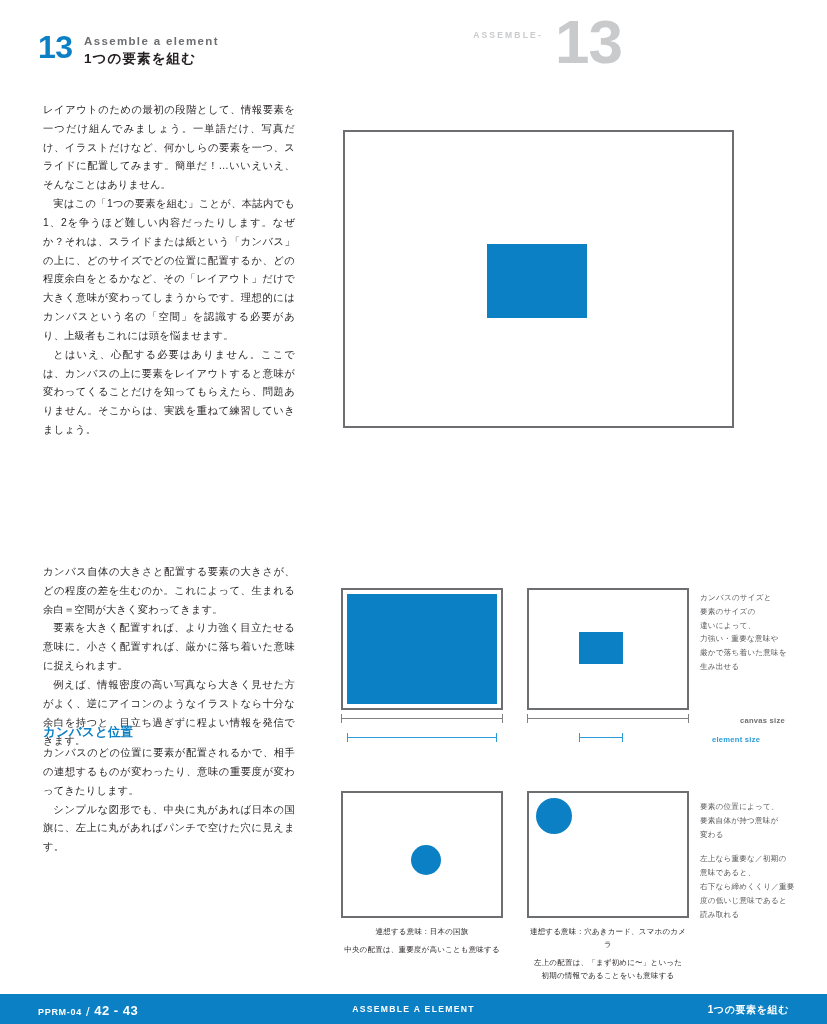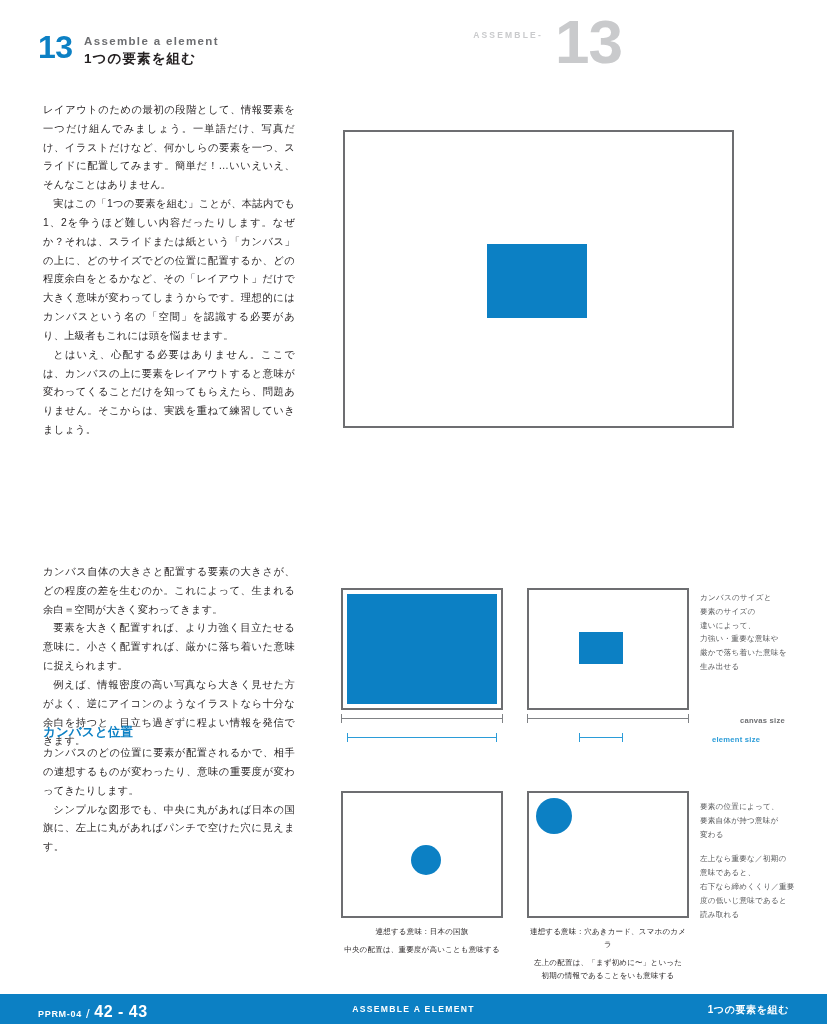--- a/index.html
+++ b/index.html
@@ -209,21 +209,21 @@
     letter-spacing: 0.7px;
     white-space: nowrap;
   }
   .footer-left .slash {
     display: inline-block;
     margin: 0 4px;
     font-weight: normal;
     font-size: 13px;
     vertical-align: -1px;
   }
-  .footer-left .pages { font-size: 16px; letter-spacing: 0.5px; margin-top: 11px; }
+  .footer-left .pages { font-size: 13px; letter-spacing: 0.5px; margin-top: 11px; }
   .footer-center {
     position: absolute;
     left: 0; top: 10px;
     width: 827px;
     text-align: center;
     font-size: 8.6px;
     font-weight: bold;
     letter-spacing: 1.3px;
   }
   .footer-right {

